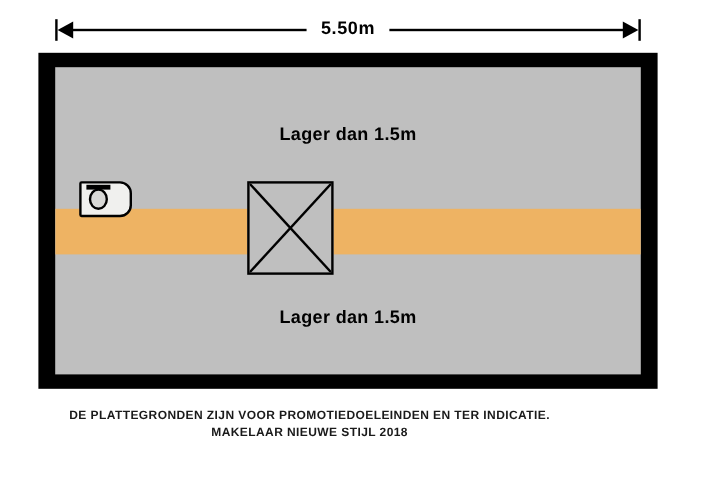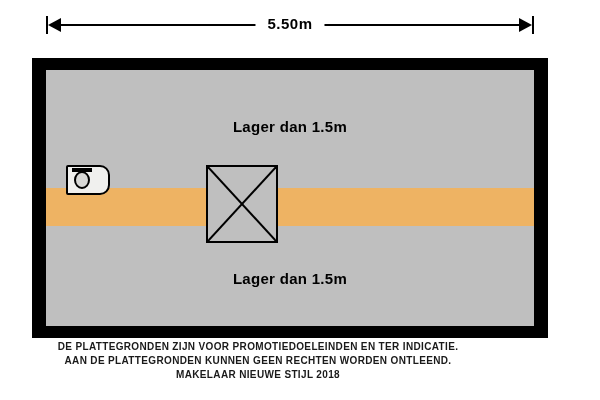--- a/index.html
+++ b/index.html
@@ -78,21 +78,20 @@
 
   
   .plan {
     position: absolute;
     left: 32px;
     top: 44px;
     width: 516px;
     height: 280px;
     background: #000000;
     box-sizing: border-box;
-    margin-top: 14px;
   }
   .plan-inner {
     position: absolute;
     left: 14px;
     top: 12px;
     right: 14px;
     bottom: 12px;
     background: #bfbfbf;
     overflow: hidden;
   }
@@ -223,17 +222,16 @@
       <div class="fixture">
         <div class="tank"></div>
         <div class="bowl"></div>
       </div>
 
     </div>
   </div>
 
   <div class="footer">
     <div>DE PLATTEGRONDEN ZIJN VOOR PROMOTIEDOELEINDEN EN TER INDICATIE.</div>
-    <div>AAN DE PLATTEGRONDEN KUNNEN GEEN RECHTEN WORDEN ONTLEEND.</div>
     <div>MAKELAAR NIEUWE STIJL 2018</div>
   </div>
 
 </div>
 
 </body></html>

